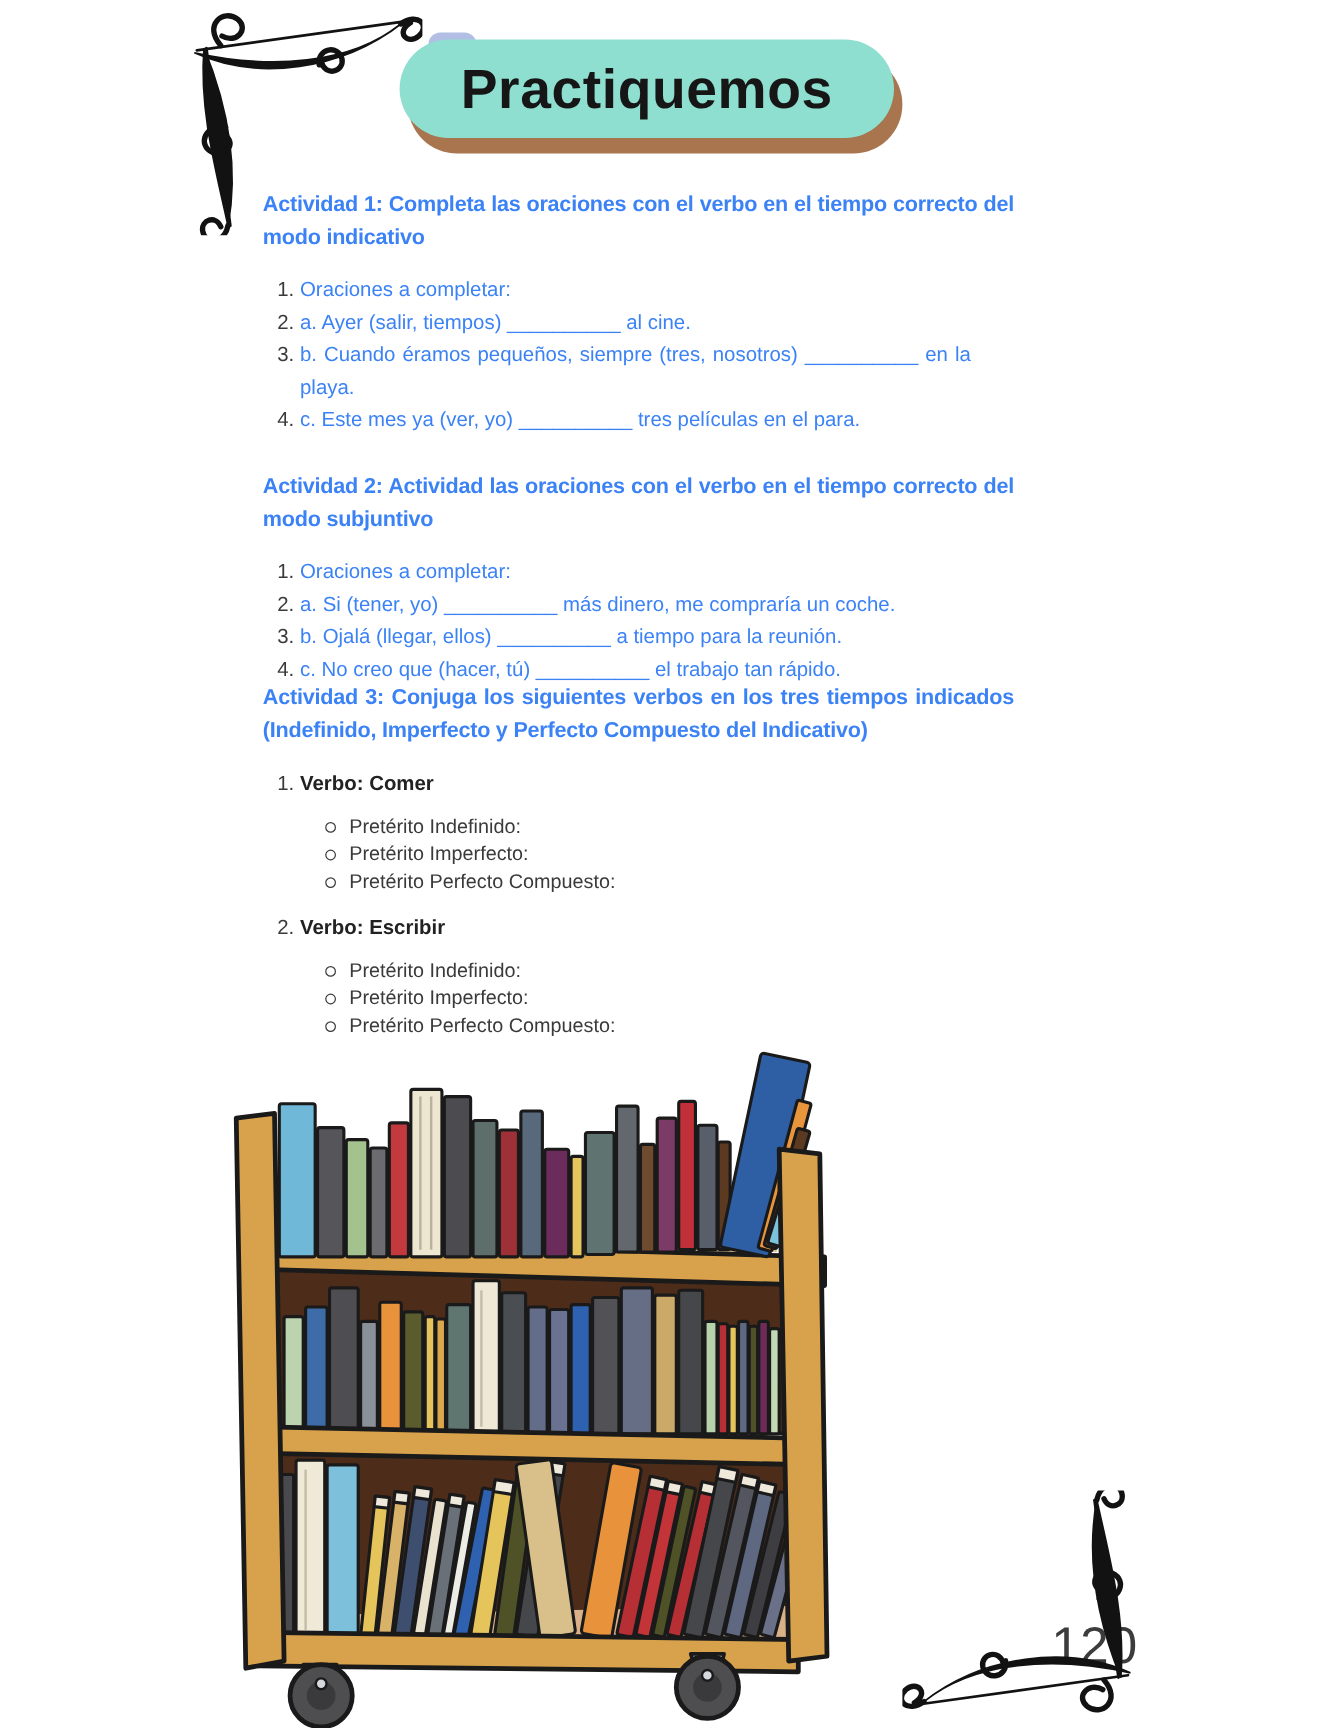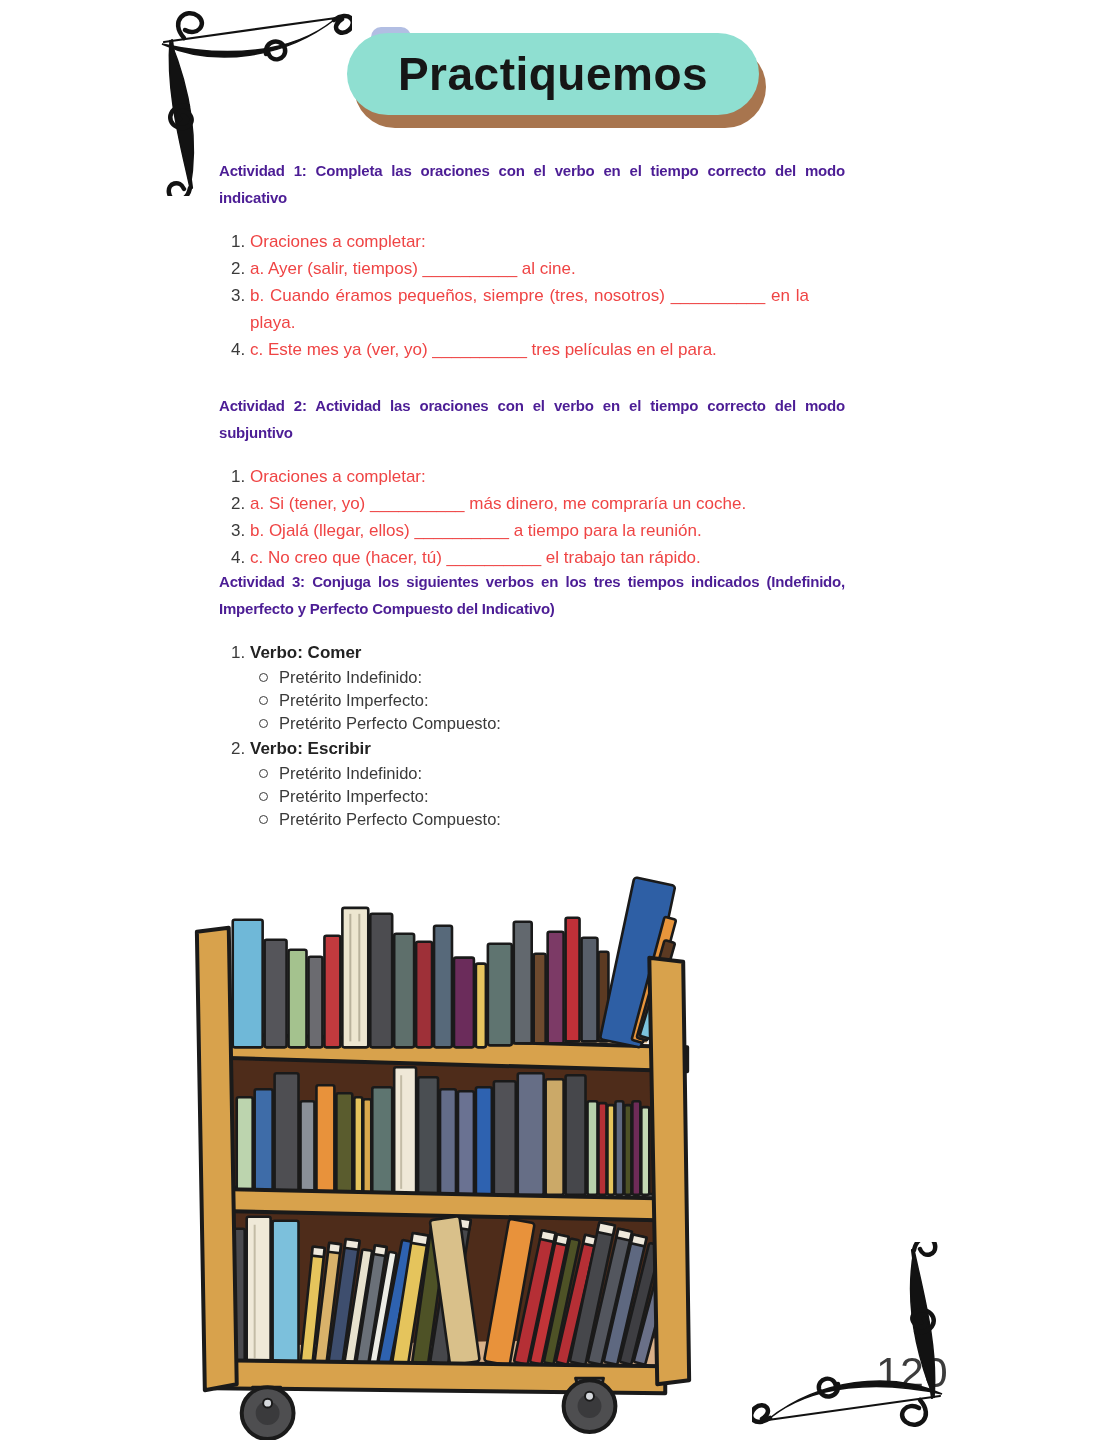--- a/index.html
+++ b/index.html
@@ -2,44 +2,44 @@
 <html><head>
 <meta charset="utf-8">
 <style>
   html,body { margin:0; padding:0; }
   body {
     width:1113px; height:1440px; position:relative; background:#ffffff;
     font-family:"Liberation Sans", sans-serif; color:#333333; overflow:hidden;
   }
 
   
-  .title-wrap { position:absolute; left:347px; top:33px; width:420px; height:100px; }
+  .title-wrap { position:absolute; left:333px; top:33px; width:420px; height:100px; }
   .title-shadow { position:absolute; left:7px; top:13px; width:412px; height:82px;
     background:#A8754E; border-radius:42px; }
   .title-accent { position:absolute; left:24px; top:-6px; width:40px; height:46px;
     background:#B2BEE3; border-radius:10px; }
   .title-box { position:absolute; left:0; top:0; width:412px; height:82px;
     background:#8FDFD1; border-radius:42px; display:flex; align-items:center; justify-content:center; }
   .title-box h1 { margin:0; font-size:46px; font-weight:bold; color:#161616; letter-spacing:0.5px; }
 
   
   .act { position:absolute; left:219px; width:626px; }
-  .act-heading { font-weight:bold; font-size:15px; line-height:27px; color:#4c1d95;
+  .act-heading { font-weight:bold; font-size:18px; line-height:27px; color:#3b82f6;
     text-align:justify; letter-spacing:-0.2px; margin:0; }
   #act1 { top:157px; }
   #act2 { top:392px; }
   #act3 { top:568px; }
   ol.num-list { list-style:none; counter-reset:li; margin:17px 0 0 0; padding:0 0 0 31px; width:559px; }
   ol.num-list > li { counter-increment:li; position:relative; font-size:17px; line-height:27px;
-    text-align:justify; color:#ef4444; }
+    text-align:justify; color:#3b82f6; }
   ol.num-list > li::before { content:counter(li) "."; position:absolute; left:-19px; top:0;
     font-weight:normal; color:#3a3a3a; }
   ol.num-list > li.verb-item { font-weight:bold; color:#222222; text-align:left; }
   ol.num-list > li.verb-item::before { font-weight:normal; color:#3a3a3a; }
-  ul.tense-list { list-style:none; margin:0; padding:0 0 0 29px; }
+  ul.tense-list { list-style:none; margin:12px; padding:0 0 0 29px; }
   ul.tense-list > li { position:relative; font-size:16.5px; line-height:23px; font-weight:normal;
     color:#3a3a3a; text-align:left; }
   .circle-bullet { position:absolute; left:-20px; top:7px; width:7px; height:7px;
     border:1.6px solid #3a3a3a; border-radius:50%; display:inline-block; }
 
   
   .flourish { position:absolute; z-index:3; }
   #flourish-tl { left:140px; top:4px; width:212px; height:192px; }
   #flourish-br { left:752px; top:1242px; width:212px; height:192px; transform:rotate(180deg); }
   .page-number { position:absolute; left:876px; top:1348px; font-size:43px; color:#3c3c3c; z-index:2; }

